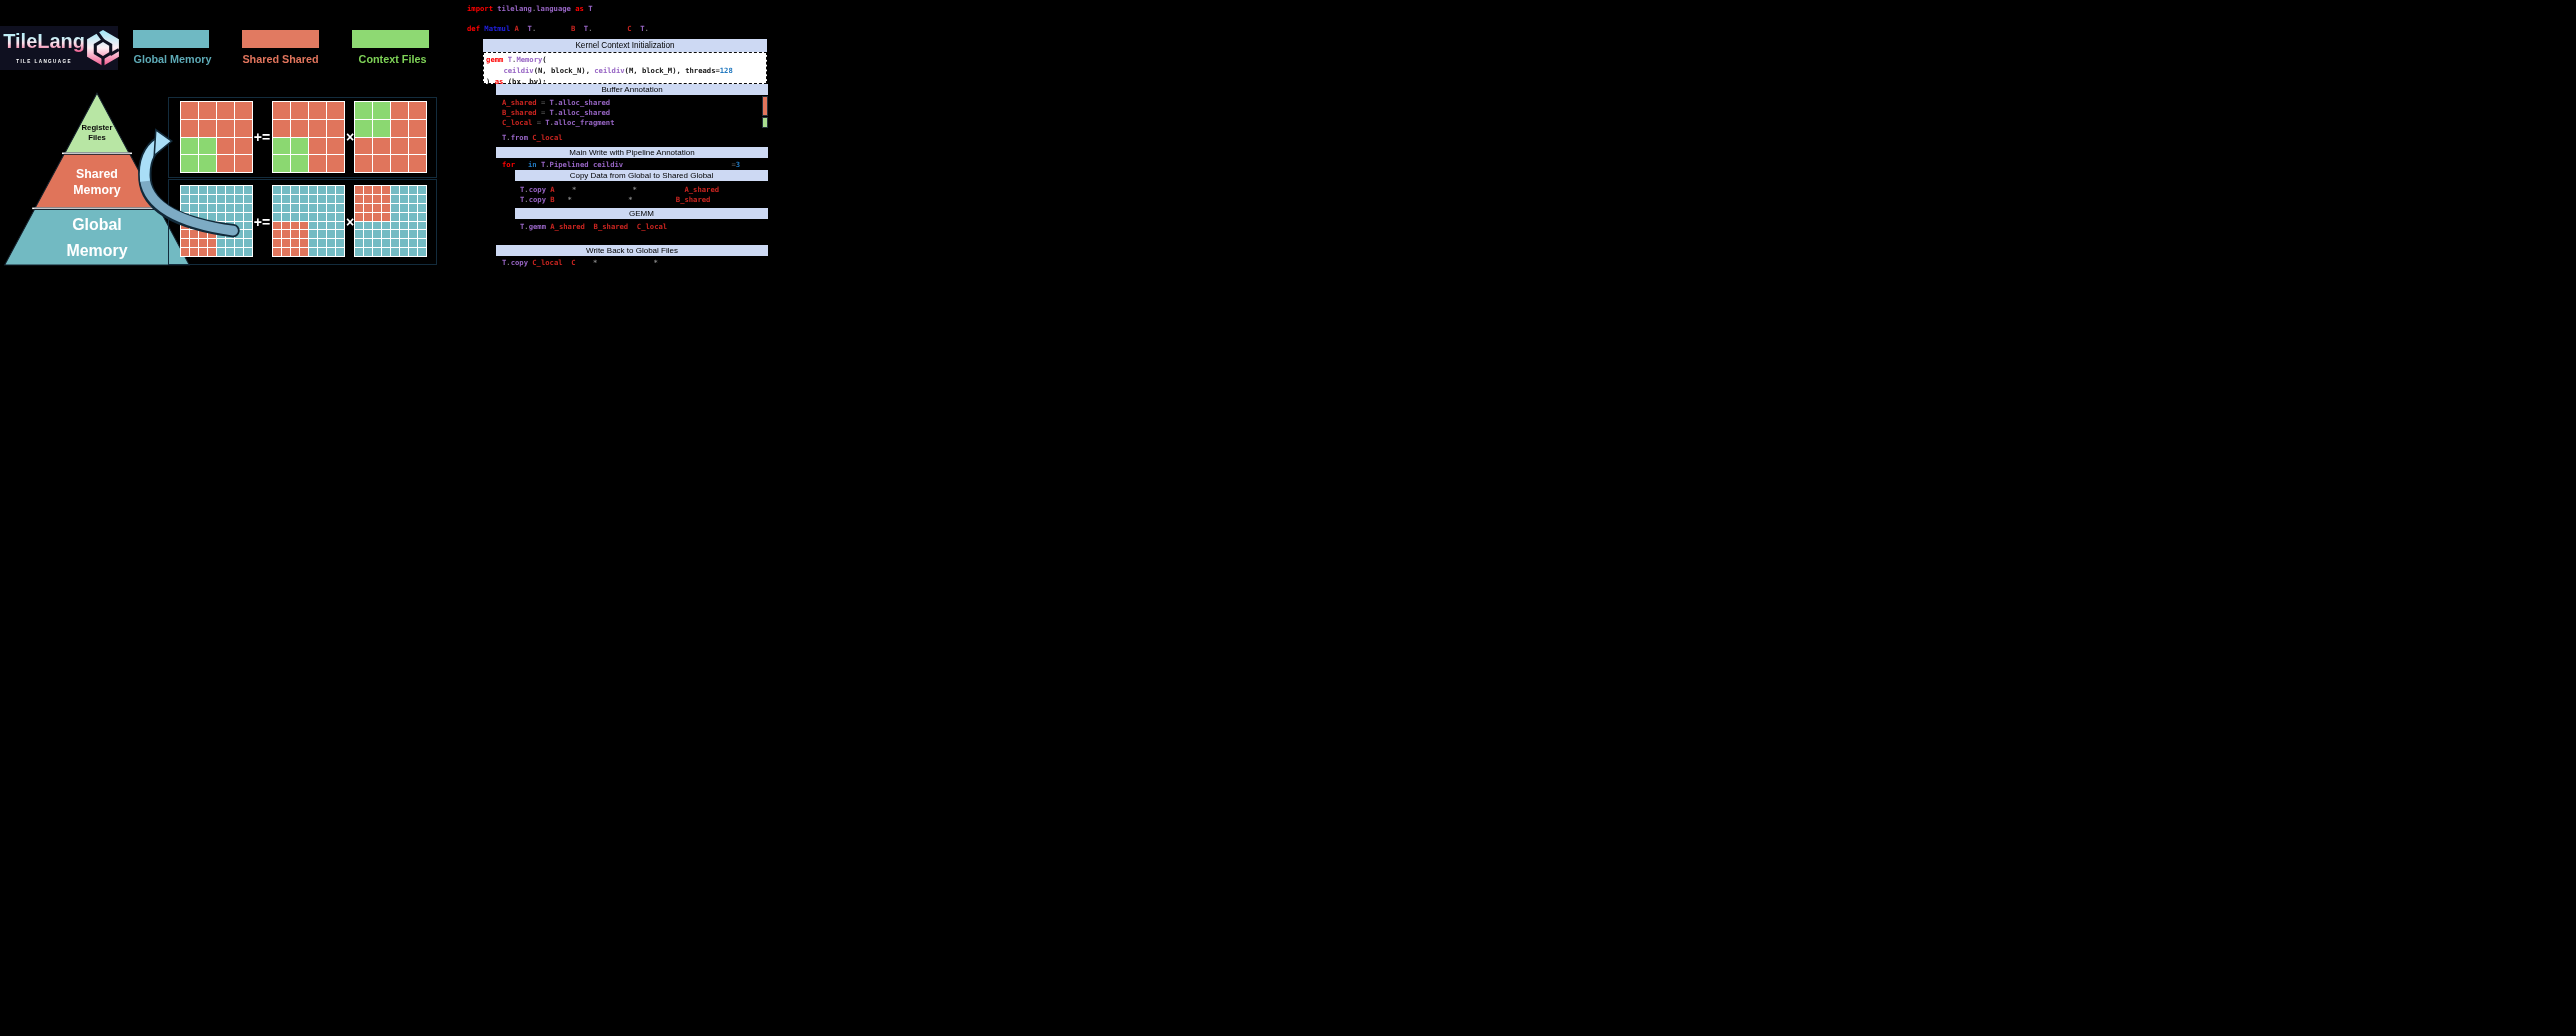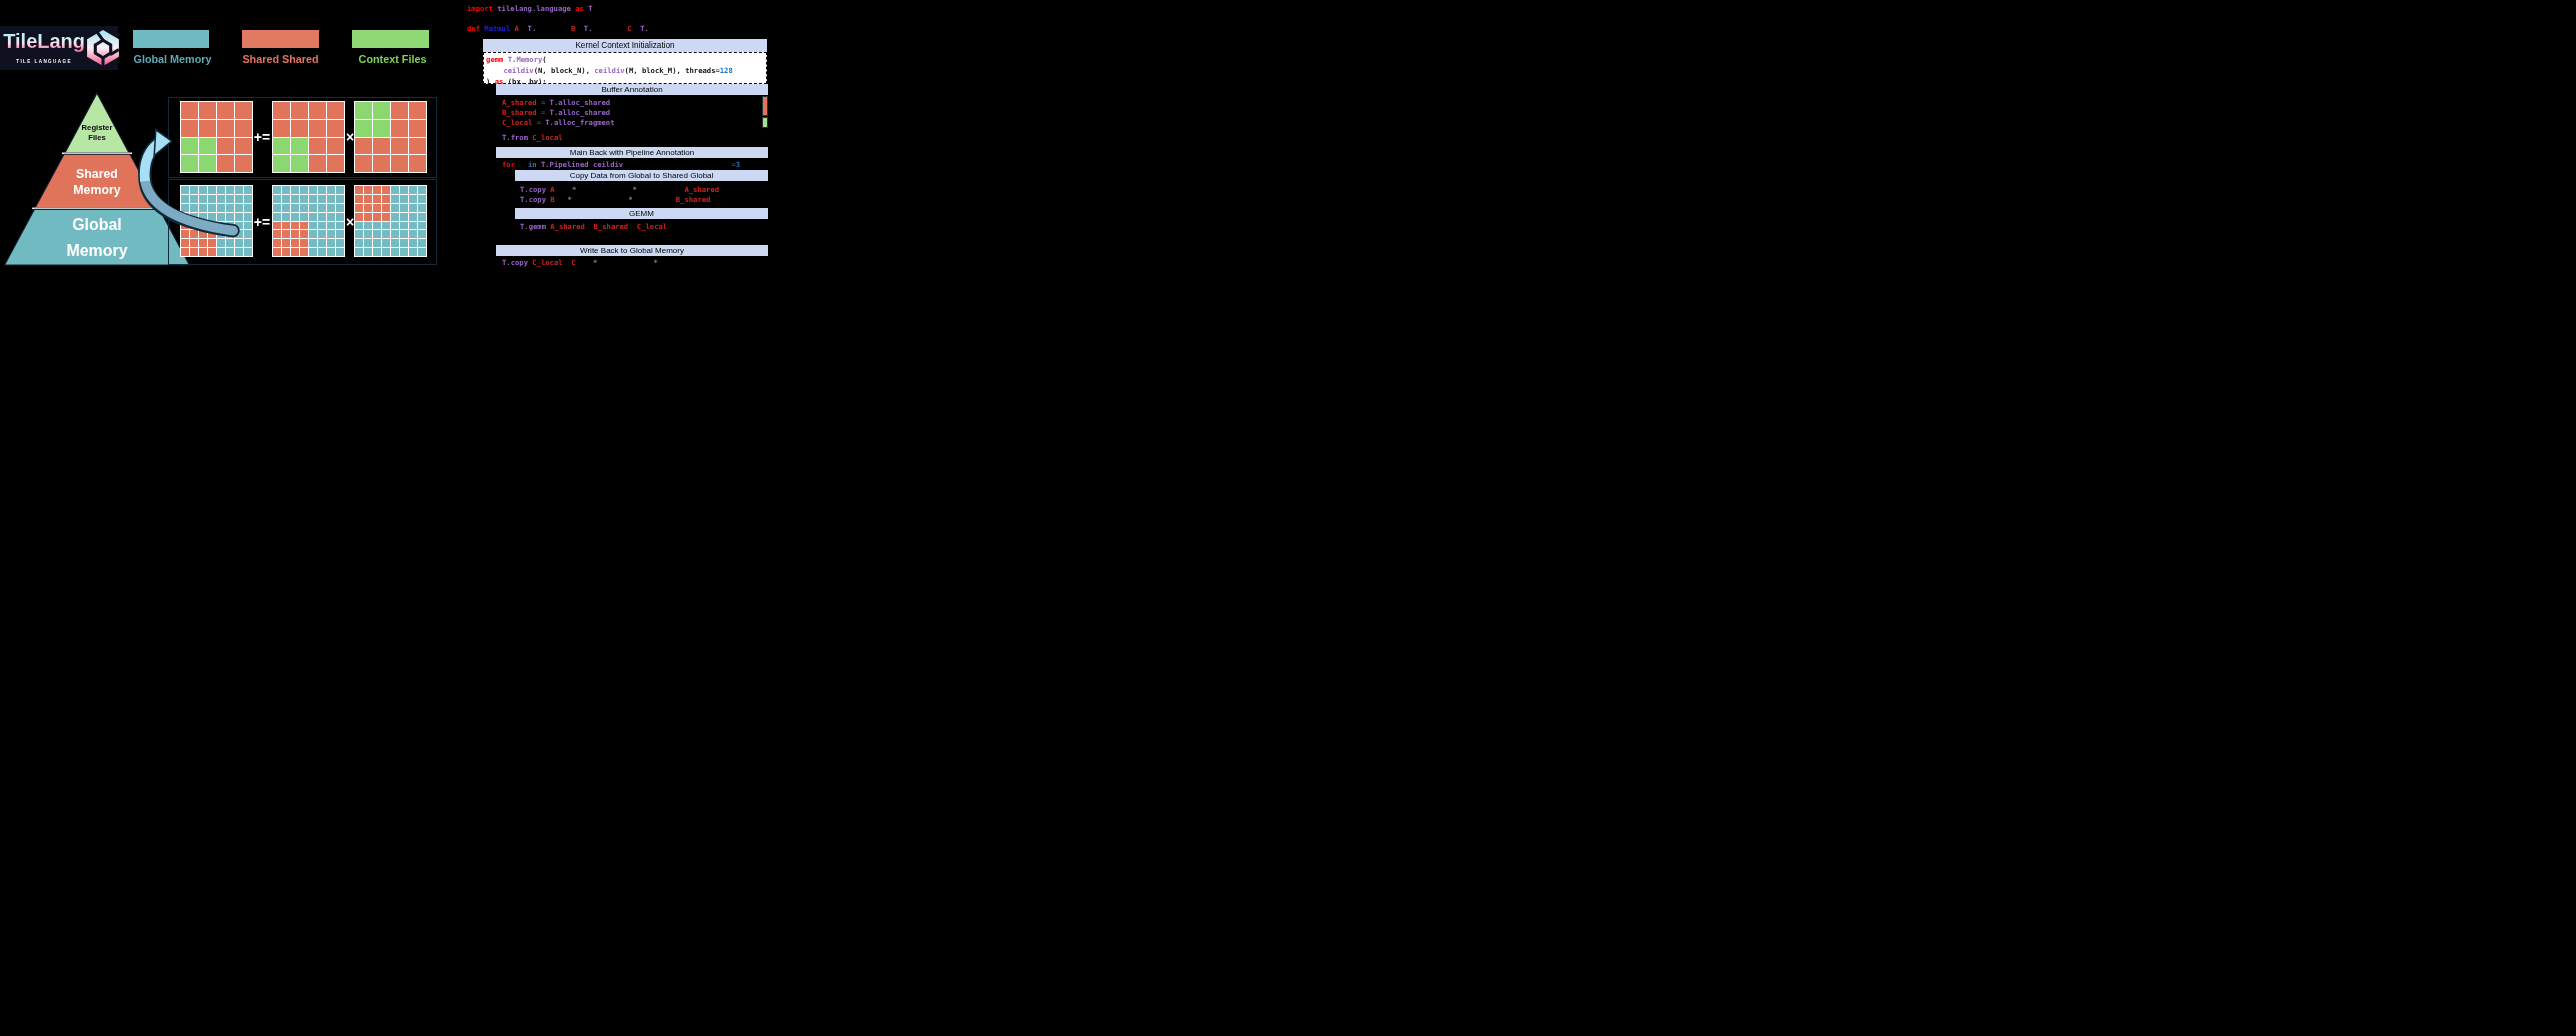--- a/index.html
+++ b/index.html
@@ -373,27 +373,27 @@
   </div>
 
   <div class="hdr" id="hdr-buffer" style="background: rgb(205, 217, 243);">Buffer Annotation</div>
   <div class="codeline" style="left:502px;top:102px;"><span style="color: rgb(203, 37, 32);">A_shared</span><span style="color: rgb(0, 0, 0);"> </span><span style="color: rgb(77, 77, 77);">=</span><span style="color: rgb(0, 0, 0);"> </span><span style="color: rgb(151, 101, 196);">T</span><span style="color: rgb(119, 119, 119);">.</span><span style="color: rgb(151, 101, 196);">alloc_shared</span></div>
   <div class="codeline" style="left:502px;top:112px;"><span style="color: rgb(203, 37, 32);">B_shared</span><span style="color: rgb(0, 0, 0);"> </span><span style="color: rgb(77, 77, 77);">=</span><span style="color: rgb(0, 0, 0);"> </span><span style="color: rgb(151, 101, 196);">T</span><span style="color: rgb(119, 119, 119);">.</span><span style="color: rgb(151, 101, 196);">alloc_shared</span></div>
   <div class="codeline" style="left:502px;top:122px;"><span style="color: rgb(203, 37, 32);">C_local</span><span style="color: rgb(0, 0, 0);"> </span><span style="color: rgb(77, 77, 77);">=</span><span style="color: rgb(0, 0, 0);"> </span><span style="color: rgb(151, 101, 196);">T</span><span style="color: rgb(119, 119, 119);">.</span><span style="color: rgb(151, 101, 196);">alloc_fragment</span></div>
   <div class="codeline" style="left:502px;top:137px;"><span style="color: rgb(151, 101, 196);">T</span><span style="color: rgb(119, 119, 119);">.</span><span style="color: rgb(151, 101, 196);">from</span><span style="color: rgb(0, 0, 0);"> </span><span style="color: rgb(203, 37, 32);">C_local</span></div>
   <div class="membar" id="membar-shared" style="background:#e0755c;"></div>
   <div class="membar" id="membar-register" style="background:#a9dd8f;"></div>
 
-  <div class="hdr" id="hdr-main" style="background: rgb(205, 217, 243);">Main Back with Pipeline Annotation</div>
+  <div class="hdr" id="hdr-main" style="background: rgb(205, 217, 243);">Main Write with Pipeline Annotation</div>
   <div class="codeline" style="left:502px;top:164px;"><span style="color: rgb(255, 0, 0);">for</span><span style="color: rgb(0, 0, 0);">   </span><span style="color: rgb(33, 120, 191);">in</span><span style="color: rgb(0, 0, 0);"> </span><span style="color: rgb(151, 101, 196);">T</span><span style="color: rgb(119, 119, 119);">.</span><span style="color: rgb(151, 101, 196);">Pipelined</span><span style="color: rgb(0, 0, 0);"> </span><span style="color: rgb(151, 101, 196);">ceildiv</span><span style="color: rgb(0, 0, 0);">                         </span><span style="color: rgb(77, 77, 77);">=</span><span style="color: rgb(33, 120, 191);">3</span></div>
 
   <div class="hdr" id="hdr-copy" style="background: rgb(205, 217, 243);">Copy Data from Global to Shared Global</div>
   <div class="codeline" style="left:520px;top:189px;"><span style="color: rgb(151, 101, 196);">T</span><span style="color: rgb(119, 119, 119);">.</span><span style="color: rgb(151, 101, 196);">copy</span><span style="color: rgb(0, 0, 0);"> </span><span style="color: rgb(203, 37, 32);">A</span><span style="color: rgb(0, 0, 0);">    </span><span style="color: rgb(138, 138, 138);">*</span><span style="color: rgb(0, 0, 0);">             </span><span style="color: rgb(138, 138, 138);">*</span><span style="color: rgb(0, 0, 0);">           </span><span style="color: rgb(203, 37, 32);">A_shared</span></div>
   <div class="codeline" style="left:520px;top:199px;"><span style="color: rgb(151, 101, 196);">T</span><span style="color: rgb(119, 119, 119);">.</span><span style="color: rgb(151, 101, 196);">copy</span><span style="color: rgb(0, 0, 0);"> </span><span style="color: rgb(203, 37, 32);">B</span><span style="color: rgb(0, 0, 0);">   </span><span style="color: rgb(138, 138, 138);">*</span><span style="color: rgb(0, 0, 0);">             </span><span style="color: rgb(138, 138, 138);">*</span><span style="color: rgb(0, 0, 0);">          </span><span style="color: rgb(203, 37, 32);">B_shared</span></div>
 
   <div class="hdr" id="hdr-gemm" style="background: rgb(205, 217, 243);">GEMM</div>
   <div class="codeline" style="left:520px;top:226px;"><span style="color: rgb(151, 101, 196);">T</span><span style="color: rgb(119, 119, 119);">.</span><span style="color: rgb(151, 101, 196);">gemm</span><span style="color: rgb(0, 0, 0);"> </span><span style="color: rgb(203, 37, 32);">A_shared</span><span style="color: rgb(0, 0, 0);">  </span><span style="color: rgb(203, 37, 32);">B_shared</span><span style="color: rgb(0, 0, 0);">  </span><span style="color: rgb(203, 37, 32);">C_local</span></div>
 
-  <div class="hdr" id="hdr-write" style="background: rgb(205, 217, 243);">Write Back to Global Memory</div>
+  <div class="hdr" id="hdr-write" style="background: rgb(205, 217, 243);">Write Back to Global Files</div>
   <div class="codeline" style="left:502px;top:262px;"><span style="color: rgb(151, 101, 196);">T</span><span style="color: rgb(119, 119, 119);">.</span><span style="color: rgb(151, 101, 196);">copy</span><span style="color: rgb(0, 0, 0);"> </span><span style="color: rgb(203, 37, 32);">C_local</span><span style="color: rgb(0, 0, 0);">  </span><span style="color: rgb(203, 37, 32);">C</span><span style="color: rgb(0, 0, 0);">    </span><span style="color: rgb(138, 138, 138);">*</span><span style="color: rgb(0, 0, 0);">             </span><span style="color: rgb(138, 138, 138);">*</span></div>
 
 </div>
 
 
 </body></html>

